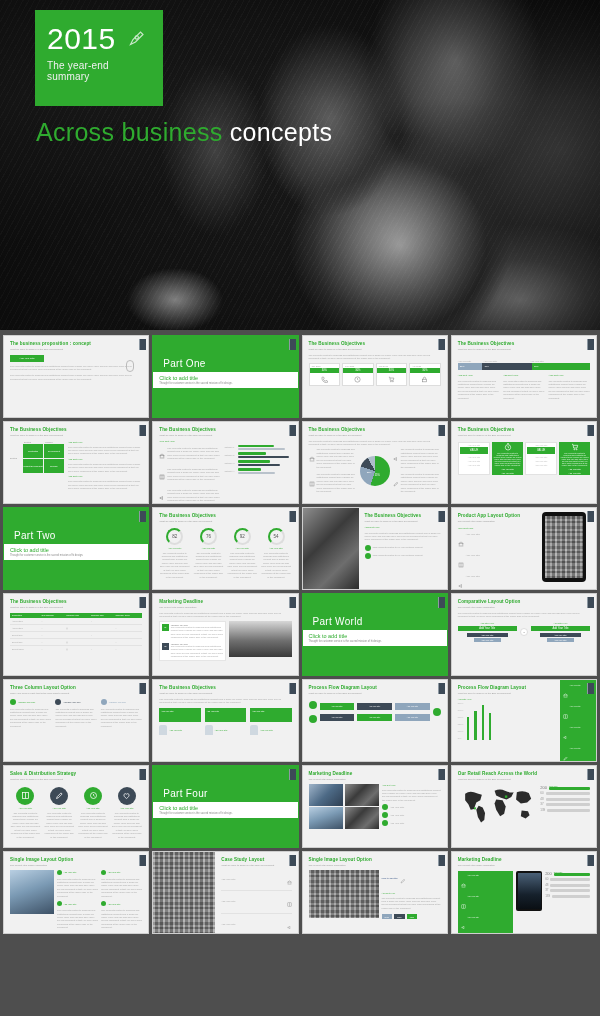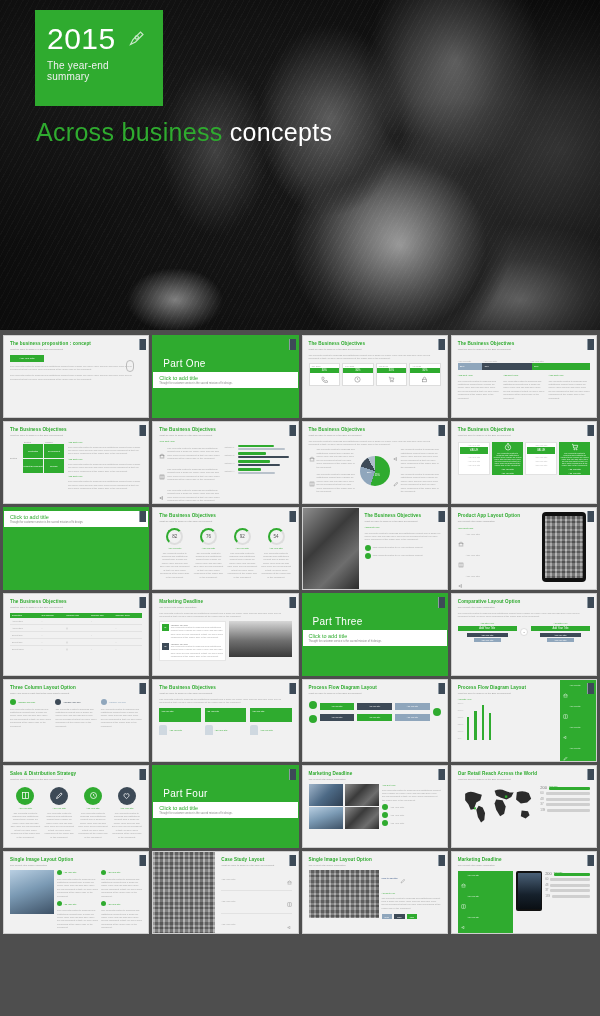--- a/index.html
+++ b/index.html
@@ -478,20 +478,21 @@
             <div style="font-size:2px;color:#dff5df;text-align:center">The concepts related to business and institutional product from a single file owner value and can also save more buyers incumbent is that you have when companies at the maker side or the incumbent.</div>
             <div style="font-size:2px;color:#fff;text-align:center;margin-top:2px">Add Your Title</div>
             <div style="font-size:2px;color:#fff;text-align:center;margin-top:2px">Add Your Title</div>
           </div>
         </div>
       </div>
       <div class="tab"></div>
     </div>
 
     <div class="slide green">
+      <div style="padding:22px 0 0 10px" class="part-title">Part Two</div>
       <div class="part-white" style="margin-top:3px">
         <div class="a">Click to add title</div>
         <div class="b">Thought for customer service is the sacred mission of hi design.</div>
       </div>
       <div class="tab"></div>
     </div>
 
     <div class="slide">
       <div class="pad">
         <div class="s-title">The Business Objectives</div>
@@ -653,21 +654,21 @@
                 </span>
             </div>
           </div>
           <div style="flex:1;height:36px;background:linear-gradient(180deg,#d7d7d7,#6f6f6f 55%,#3a3a3a)"></div>
         </div>
       </div>
       <div class="tab"></div>
     </div>
 
     <div class="slide green">
-      <div style="padding:22px 0 0 10px" class="part-title">Part Three</div>
+      <div style="padding:22px 0 0 10px" class="part-title">Part World</div>
       <div class="part-white" style="margin-top:3px">
         <div class="a">Click to add title</div>
         <div class="b">Thought for customer service is the sacred mission of hi design.</div>
       </div>
       <div class="tab"></div>
     </div>
 
     <div class="slide">
       <div class="pad">
         <div class="s-title">Comparative Layout Option</div>

